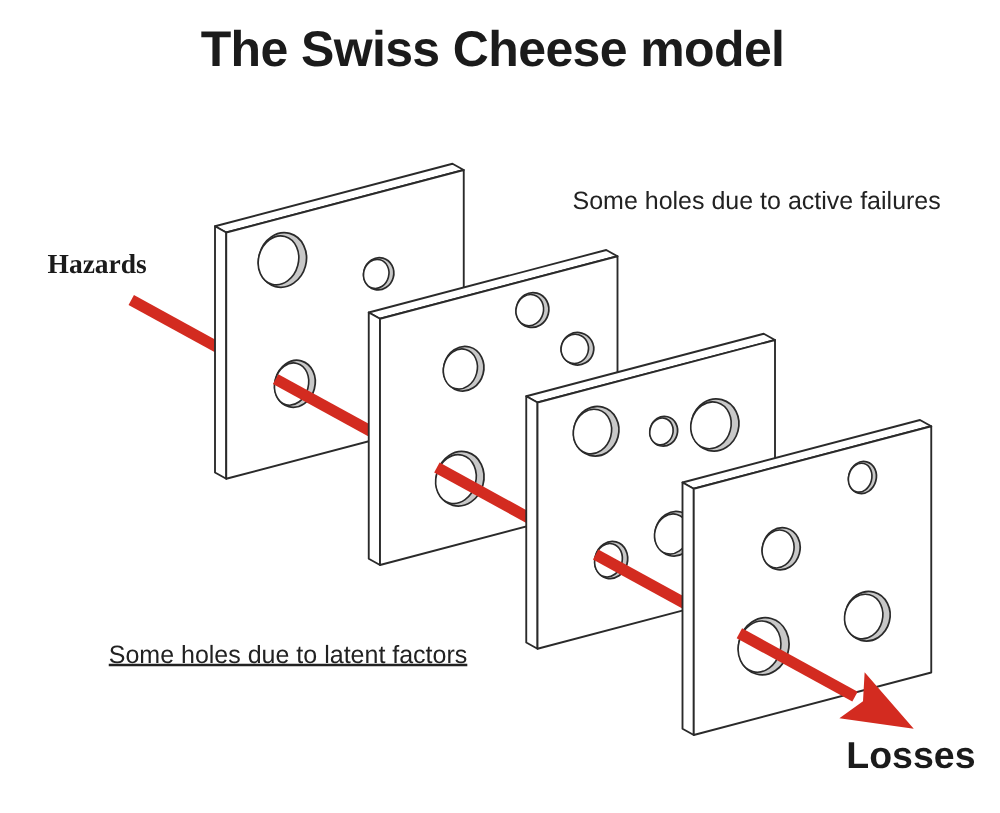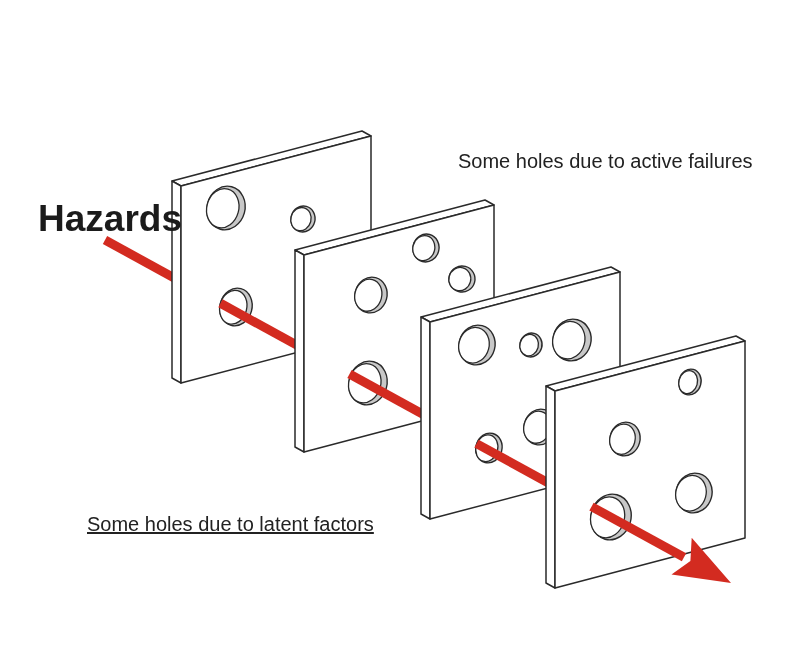--- a/index.html
+++ b/index.html
@@ -37,22 +37,23 @@
   }
   .lbl {
     position: absolute;
     color: #1b1b1b;
     line-height: 1;
     white-space: nowrap;
   }
   .lbl-hazards {
     left: 38px;
     top: 200px;
-    font-size: 37px;
+    font-size: 22px;
     font-weight: bold;
+    font-family: Liberation Serif, serif;
   }
   .lbl-losses {
     left: 677px;
     top: 590px;
     font-size: 30px;
     font-weight: bold;
   }
   .lbl-active {
     left: 458px;
     top: 151px;
@@ -65,20 +66,21 @@
     font-size: 20px;
     color: #222222;
     text-decoration: underline;
   }
 </style>
 </head>
 <body>
 
 <div class="stage">
 
+  <h1 class="page-title">The Swiss Cheese model</h1>
 
   <svg id="diagram-svg" width="800" height="650" viewBox="0 0 800 650">
       <line x1="105" y1="240" x2="223" y2="304.7" stroke="#d32b20" stroke-width="9" stroke-linecap="butt"></line>
       <g>
         <polygon points="172,181 362,131 371,136 181,186" fill="#ffffff" stroke="#2a2a2a" stroke-width="1.5" stroke-linejoin="round"></polygon>
         <polygon points="172,181 181,186 181,383 172,378" fill="#ffffff" stroke="#2a2a2a" stroke-width="1.5" stroke-linejoin="round"></polygon>
         <polygon points="181,186 371,136 371,333 181,383" fill="#ffffff" stroke="#2a2a2a" stroke-width="1.5" stroke-linejoin="round"></polygon>
         <g transform="rotate(15 226 208)">
           <ellipse cx="226" cy="208" rx="19" ry="22" fill="#c8c8c8" stroke="#2a2a2a" stroke-width="1.4"></ellipse>
           <ellipse cx="222.96" cy="209.1" rx="15.959999999999999" ry="19.8" fill="#ffffff" stroke="#2a2a2a" stroke-width="1.3"></ellipse>
@@ -162,14 +164,15 @@
           <ellipse cx="607.8" cy="518.15" rx="16.8" ry="20.7" fill="#ffffff" stroke="#2a2a2a" stroke-width="1.3"></ellipse>
         </g>
       </g>
       <line x1="591.5" y1="506.6" x2="684" y2="557.3" stroke="#d32b20" stroke-width="9" stroke-linecap="butt"></line>
       <polygon points="731,583 671.5,574.6 690.4,561 691.7,537.8" fill="#d32b20"></polygon>
     </svg>
 
   <div class="lbl lbl-hazards">Hazards</div>
   <div class="lbl lbl-active">Some holes due to active failures</div>
   <div class="lbl lbl-latent">Some holes due to latent factors</div>
+  <div class="lbl lbl-losses">Losses</div>
 
 </div>
 
 </body></html>

